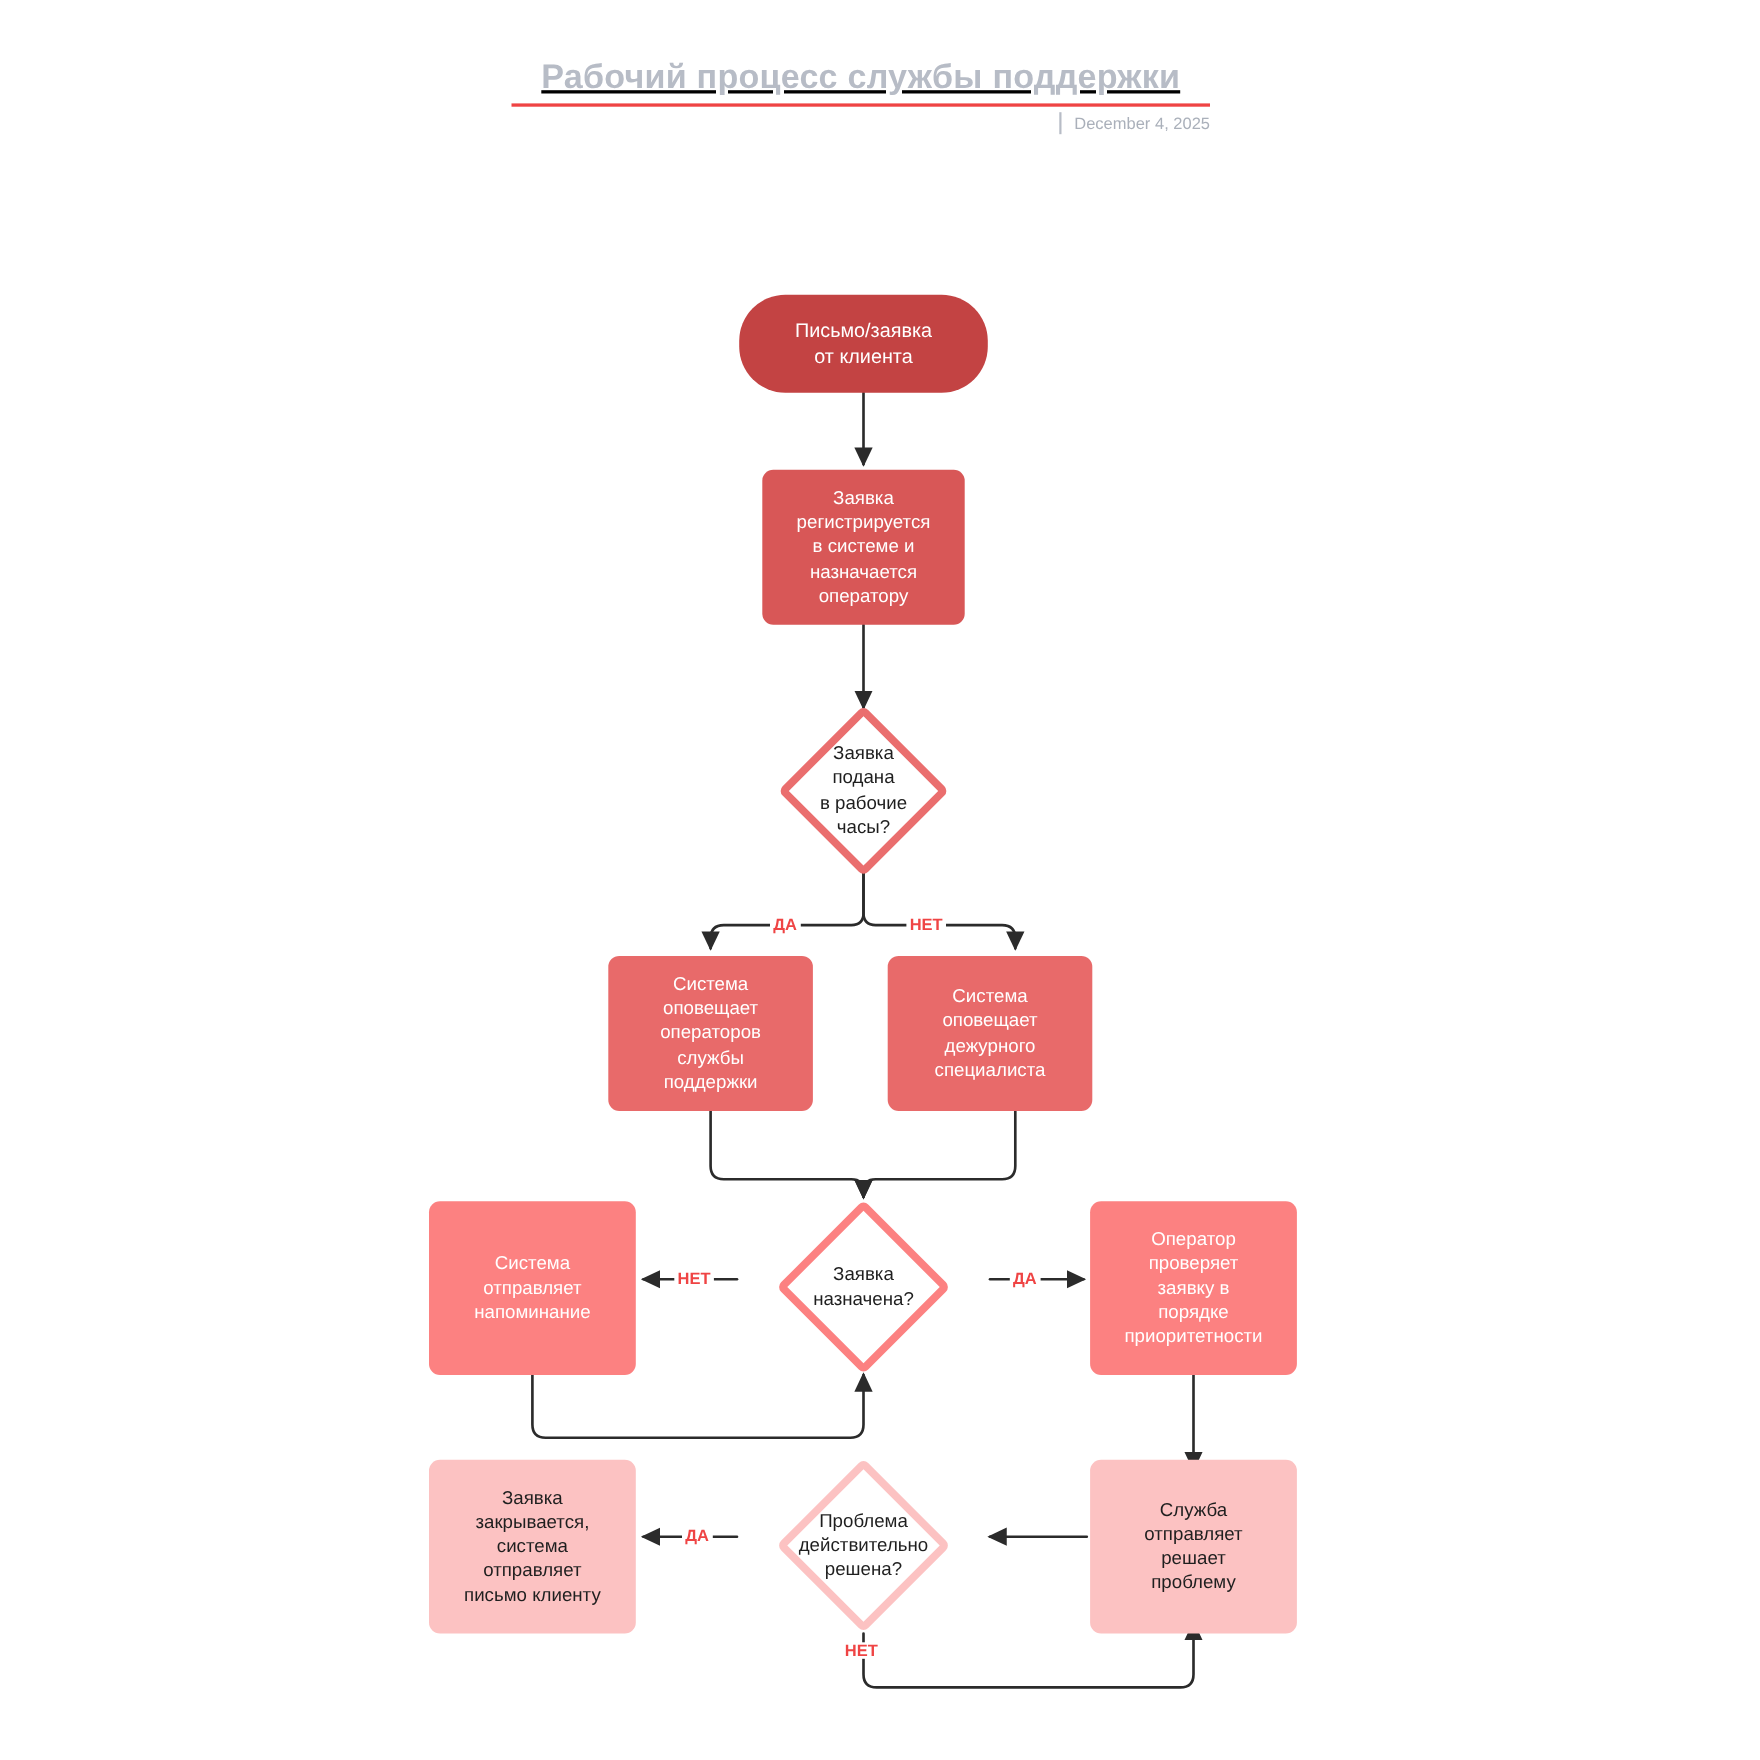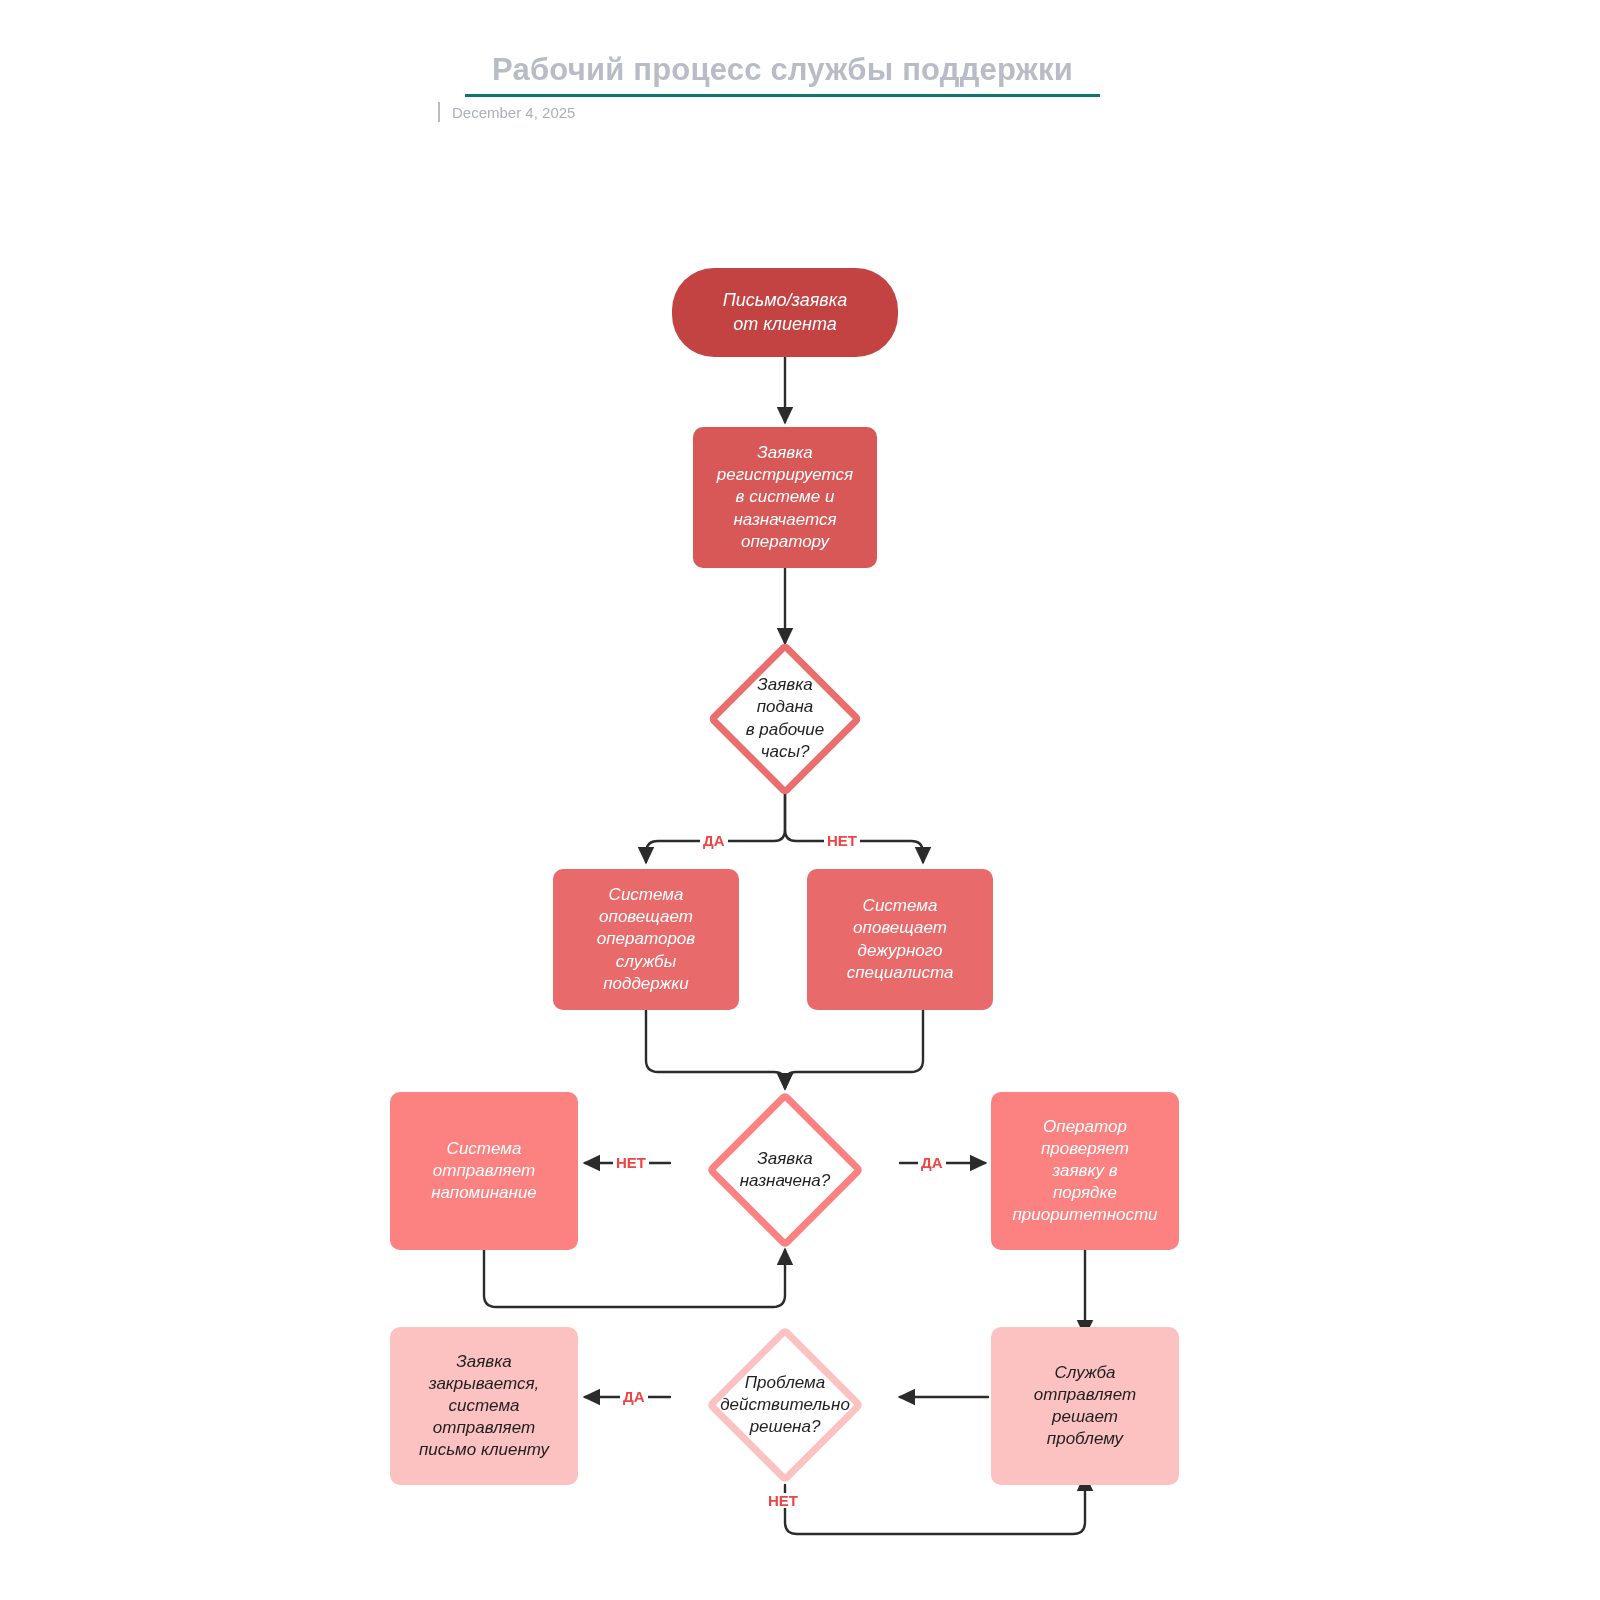--- a/index.html
+++ b/index.html
@@ -22,36 +22,37 @@
     top: 0;
     width: 1600px;
     height: 150px;
   }
   #title-wrap {
     position: absolute;
     left: 465px;
     top: 52px;
     width: 635px;
     text-align: center;
-    border-bottom: 3px solid #0f766e;
+    border-bottom: 3px solid #ef4444;
     padding-bottom: 6px;
+    text-decoration: underline;
   }
   #page-title {
     font-size: 31px;
     font-weight: bold;
     color: #b7bcc6;
     letter-spacing: 0.2px;
     white-space: nowrap;
   }
   #date-wrap {
     position: absolute;
-    left: 438px;
+    left: 465px;
     top: 102px;
     width: 635px;
-    text-align: left;
+    text-align: right;
     font-size: 0;
   }
   #date-bar {
     display: inline-block;
     width: 2px;
     height: 20px;
     background: #b7bcc6;
     vertical-align: middle;
     margin-right: 12px;
   }
@@ -79,21 +80,20 @@
 
   .node {
     position: absolute;
     box-sizing: border-box;
     display: flex;
     align-items: center;
     justify-content: center;
     text-align: center;
     line-height: 1.30;
     white-space: pre-line;
-    font-style: italic;
   }
 
   
   .box {
     border-radius: 10px;
     color: #ffffff;
     font-size: 17px;
     padding: 6px 8px;
   }
   .box.terminal {

